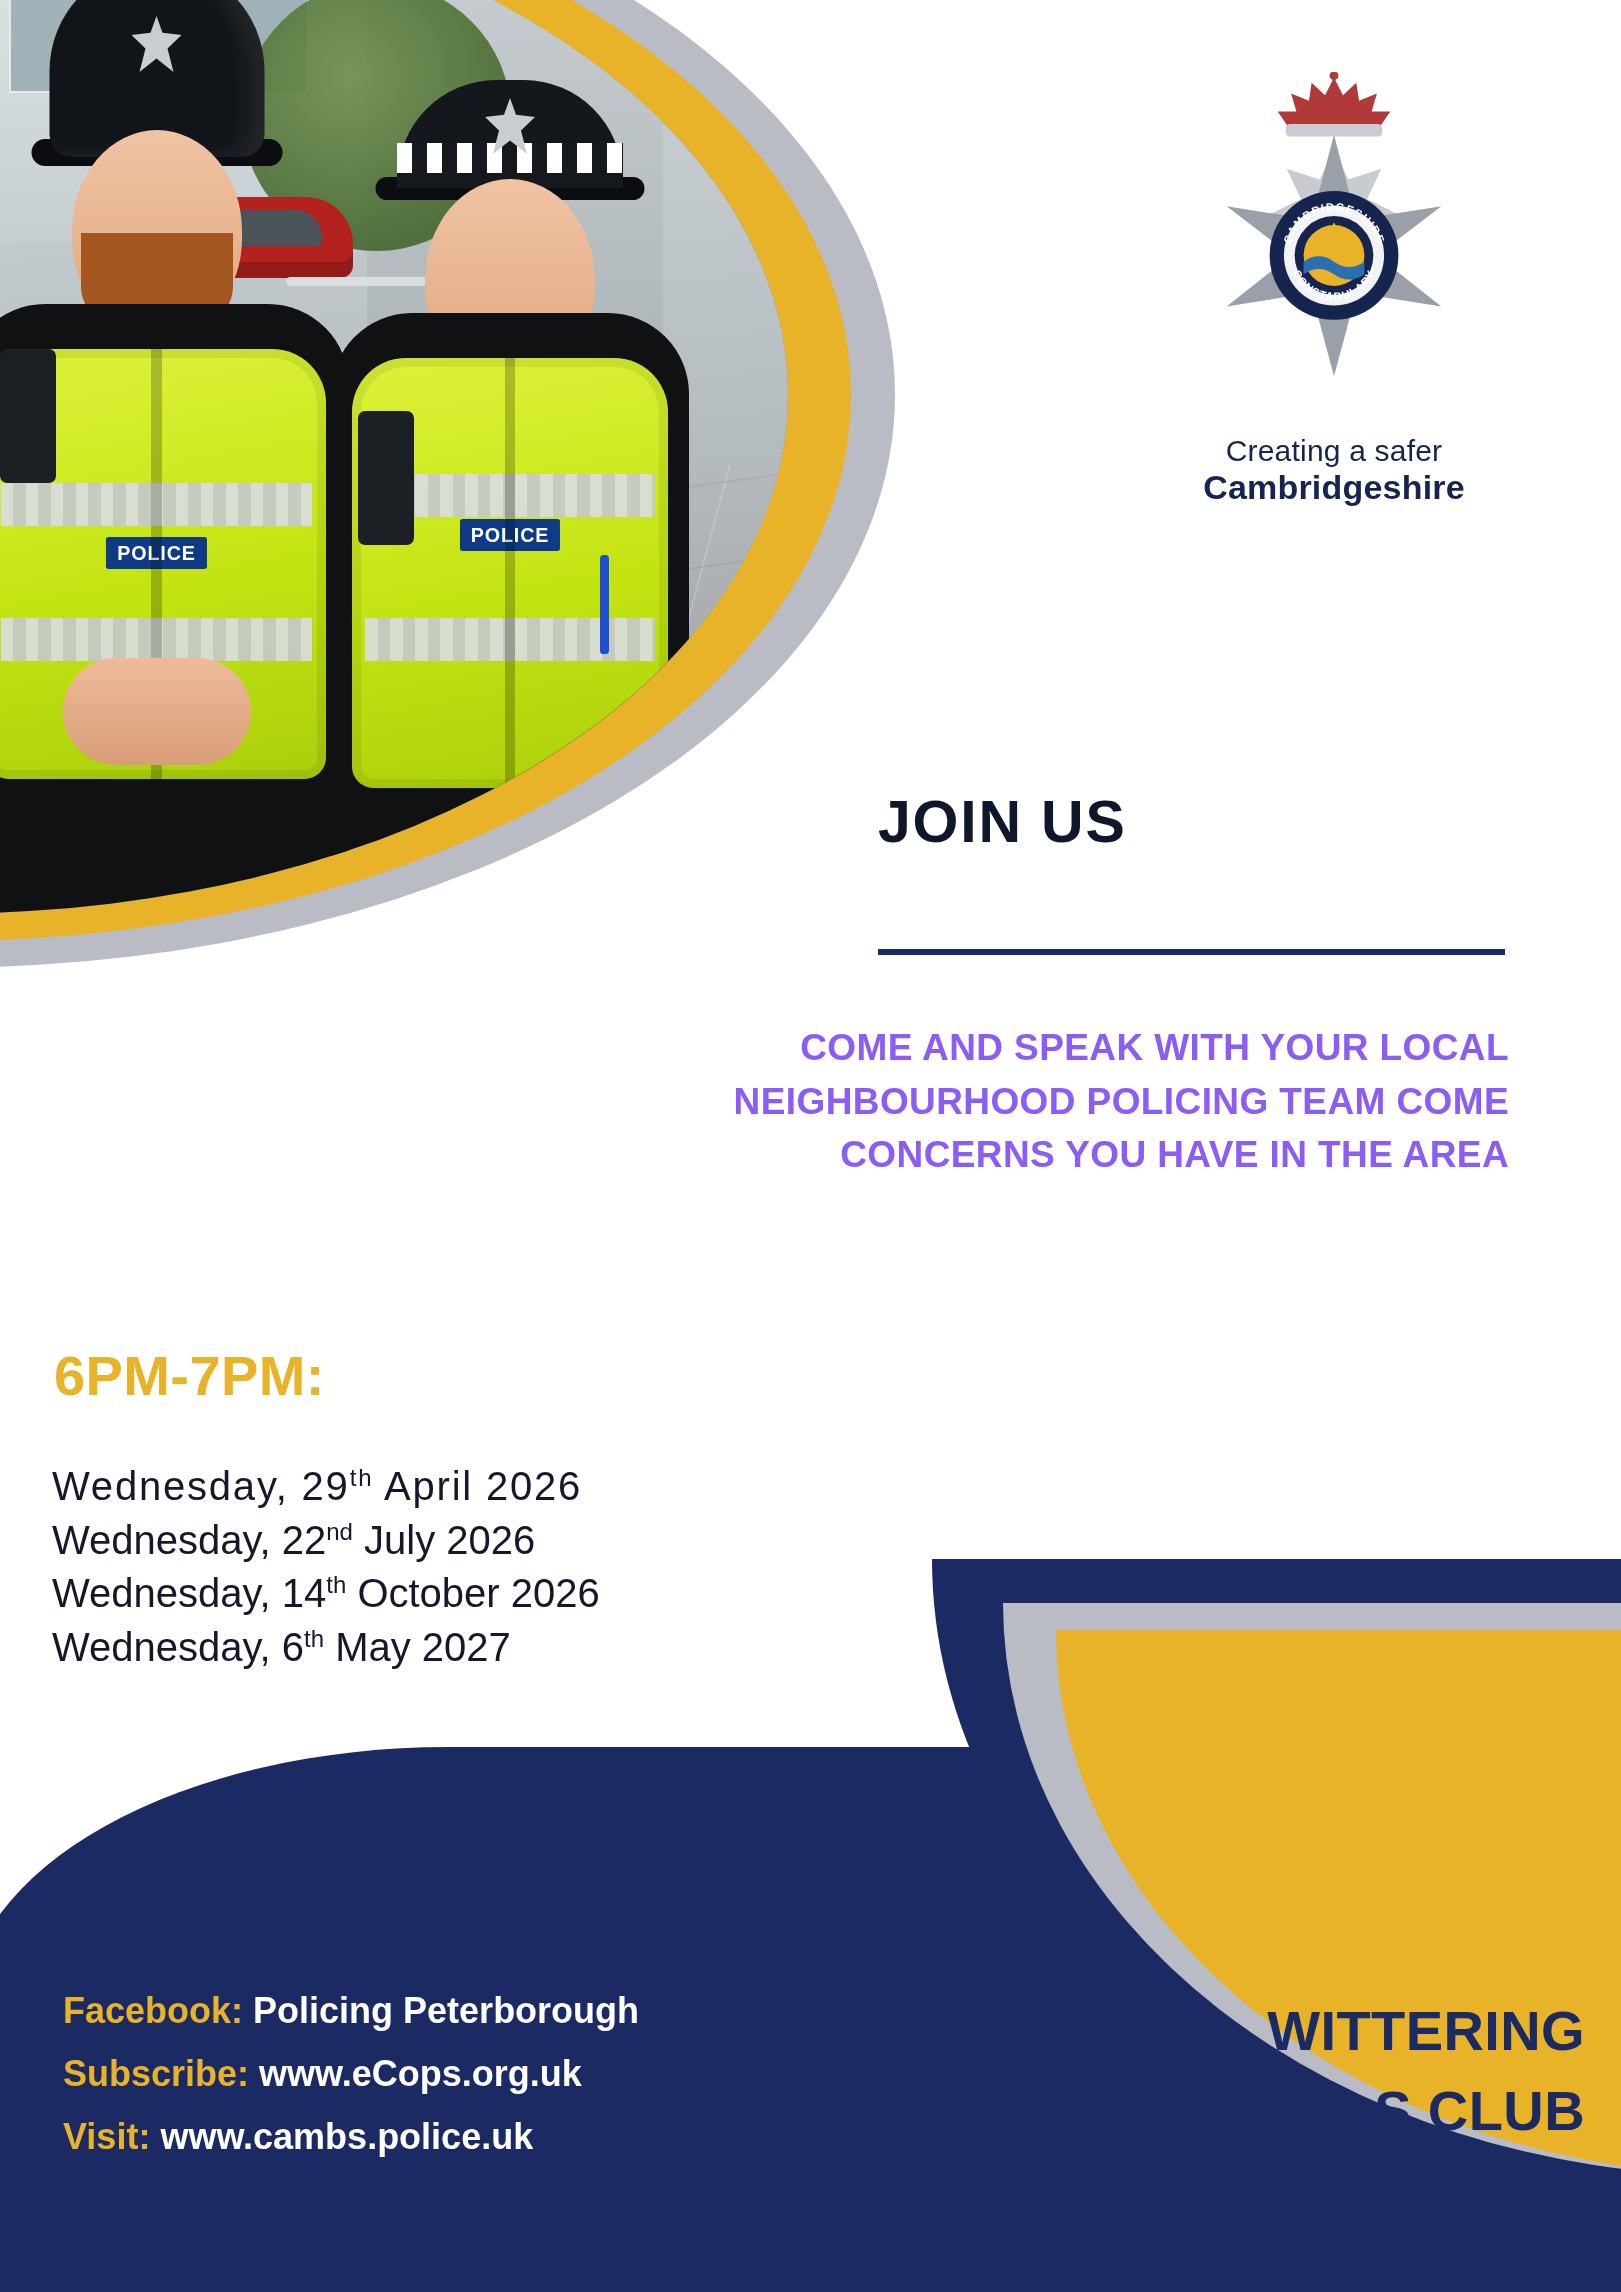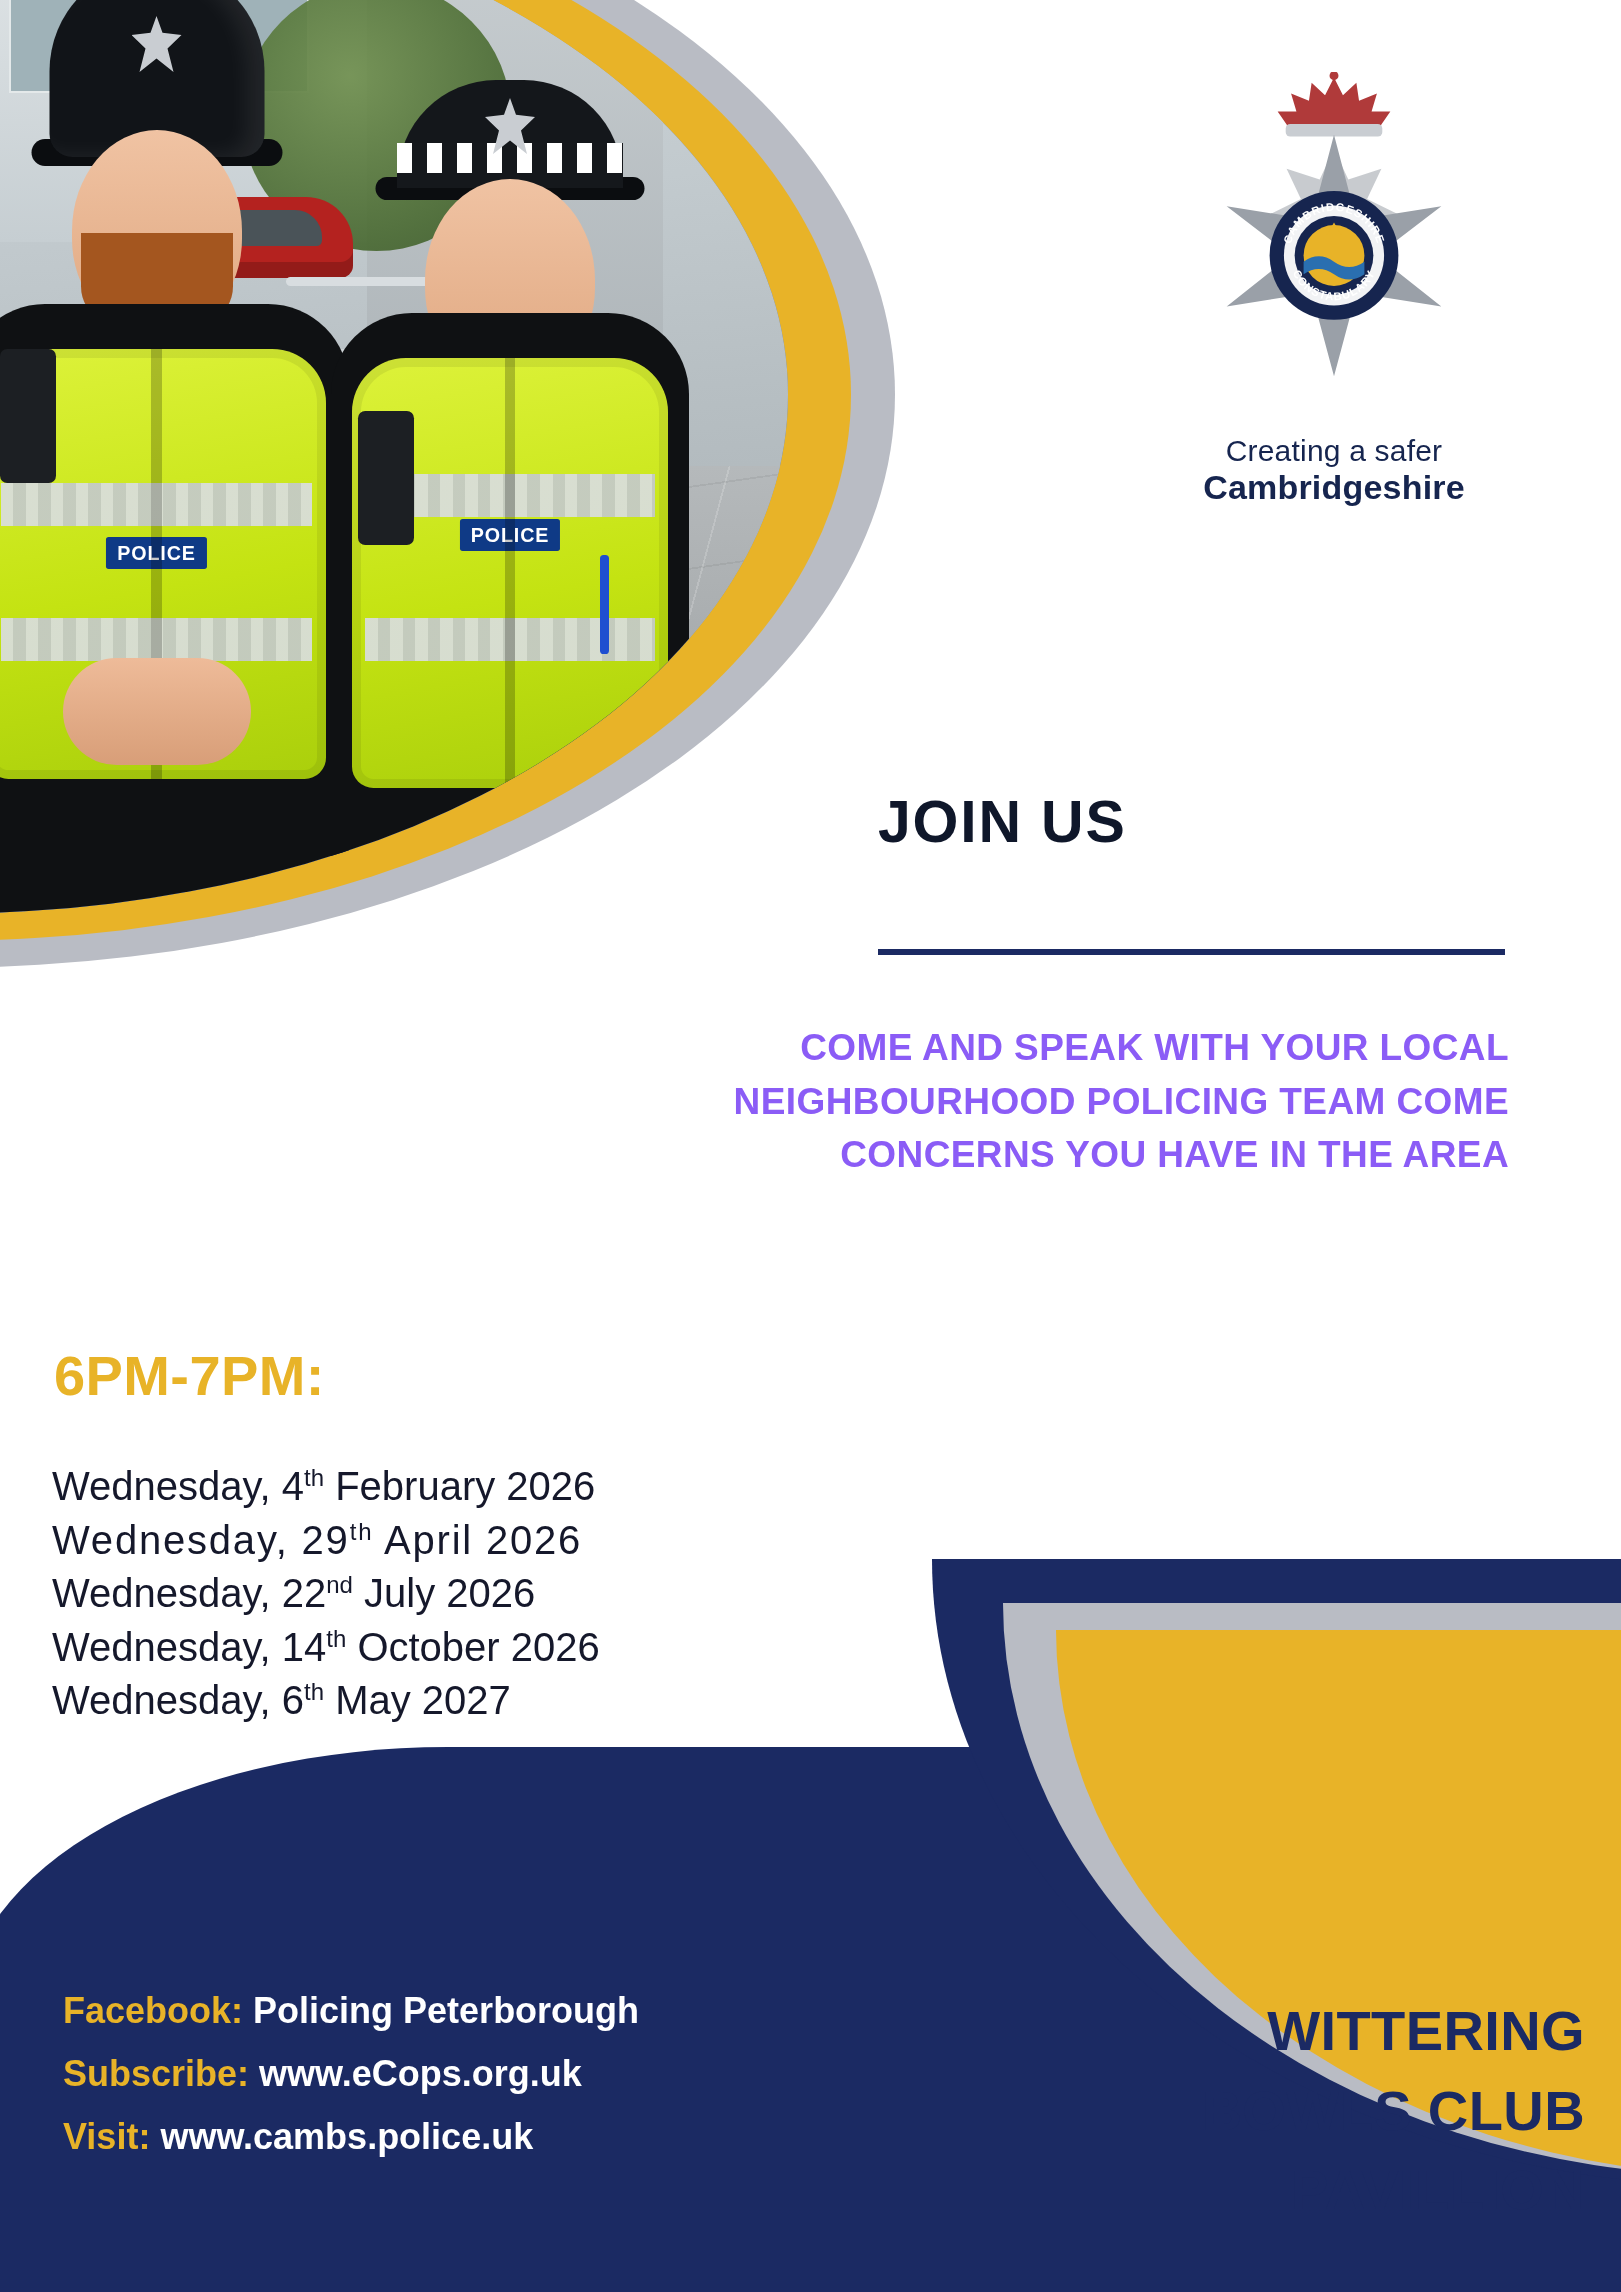--- a/index.html
+++ b/index.html
@@ -361,21 +361,20 @@
 
   <div class="subhead">
     <div>COME AND SPEAK WITH YOUR LOCAL</div>
     <div>NEIGHBOURHOOD POLICING TEAM COME</div>
     <div>CONCERNS YOU HAVE IN THE AREA</div>
   </div>
 
   <div class="times-title">6PM-7PM:</div>
 
   <div class="dates">
-    <div class="d1"><span>Wednesday, </span><span>4</span><sup>th</sup><span> February 2026</span></div>
     <div class="d2"><span>Wednesday, </span><span>29</span><sup>th</sup><span> April 2026</span></div>
     <div class="d3"><span>Wednesday, </span><span>22</span><sup>nd</sup><span> July 2026</span></div>
     <div class="d4"><span>Wednesday,  </span><span>14</span><sup>th</sup><span> October 2026</span></div>
     <div class="d5"><span>Wednesday, </span><span>6</span><sup>th</sup><span> May 2027</span></div>
   </div>
 
   <div class="bottom">
     <div class="wave-navy"></div>
     <div class="wave-navy2"></div>
     <div class="wave-grey"></div>

